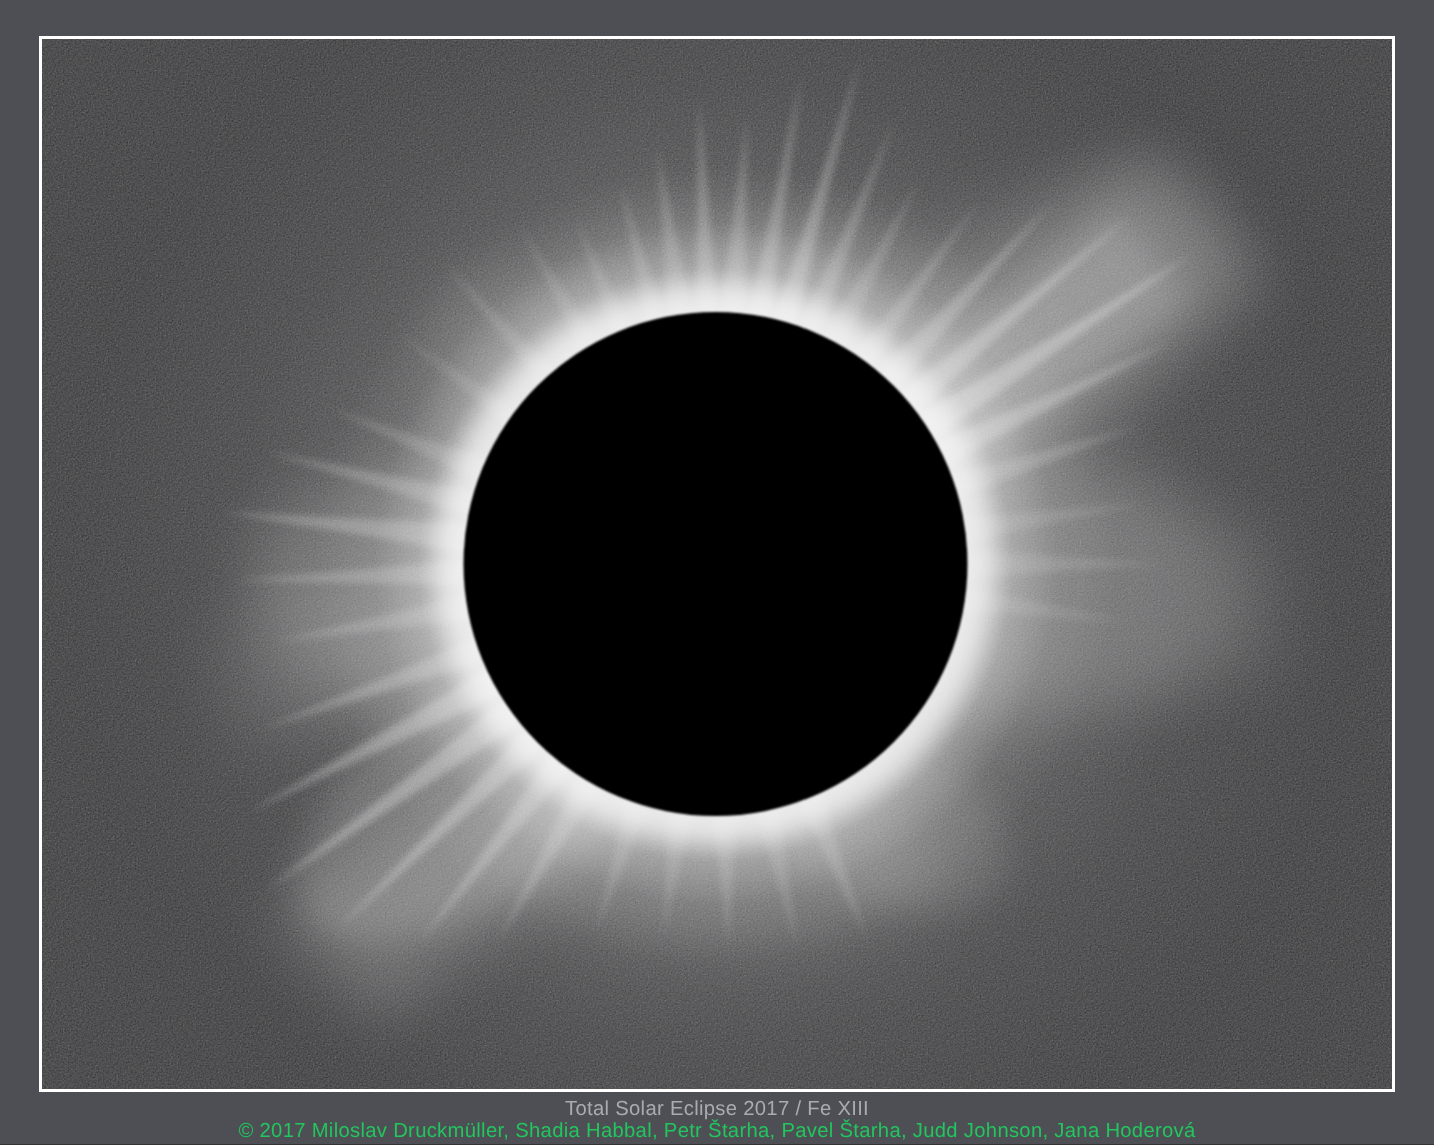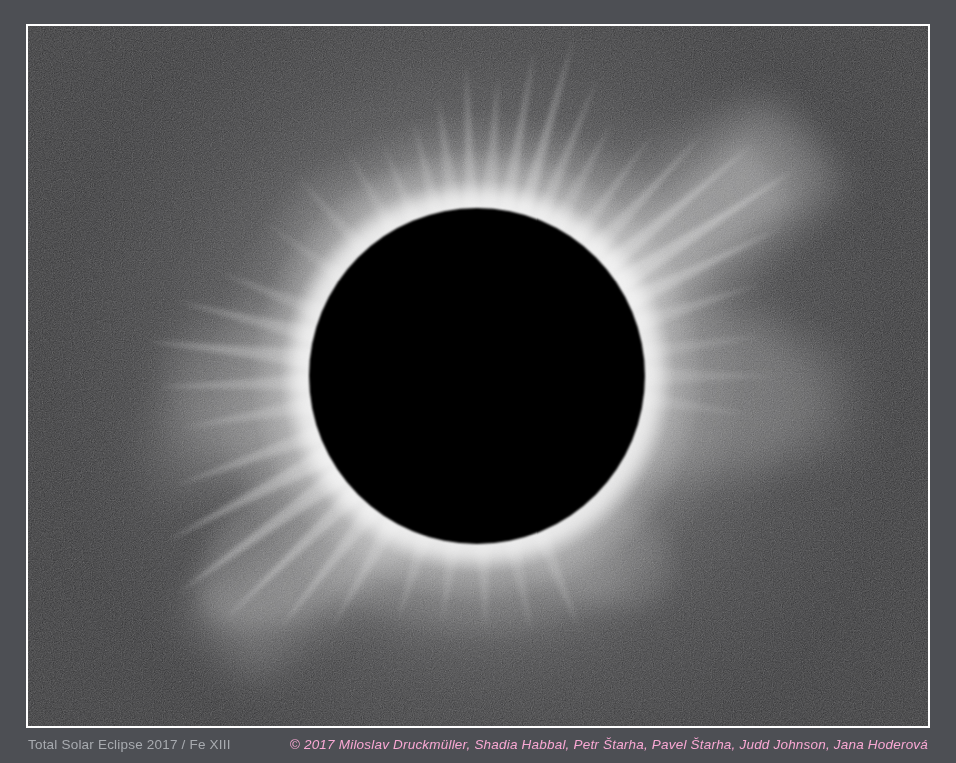--- a/index.html
+++ b/index.html
@@ -18,24 +18,24 @@
     position:absolute;left:26px;top:24px;width:900px;height:700px;
     border:2px solid var(--photo-border);
     background:var(--photo-bg);
     box-sizing:content-box;
   }
   .photo-frame svg{display:block;width:900px;height:700px;}
   .caption-bar{
     position:absolute;left:28px;right:28px;top:731px;height:26px;
     display:flex;justify-content:space-between;align-items:center;
     color:var(--caption-color);
-    font-size:13.5px;letter-spacing:0.2px;
+    font-size:13.5px;letter-spacing:0.2px;flex-direction:column;
   }
   .caption-title{white-space:nowrap;}
-  .caption-credit{white-space:nowrap;font-style:italic;color:#f9a8d4;}
+  .caption-credit{white-space:nowrap;color:#22c55e;}
 </style>
 </head>
 <body>
 
 <div class="photo-frame">
   <svg viewBox="0 0 900 700" preserveAspectRatio="none" role="img">
     <defs>
       <radialGradient id="g-base" cx="449" cy="350" r="430" gradientUnits="userSpaceOnUse">
         <stop offset="0.37" stop-color="#ffffff" stop-opacity="0.97"></stop>
         <stop offset="0.41" stop-color="#ffffff" stop-opacity="0.75"></stop>

